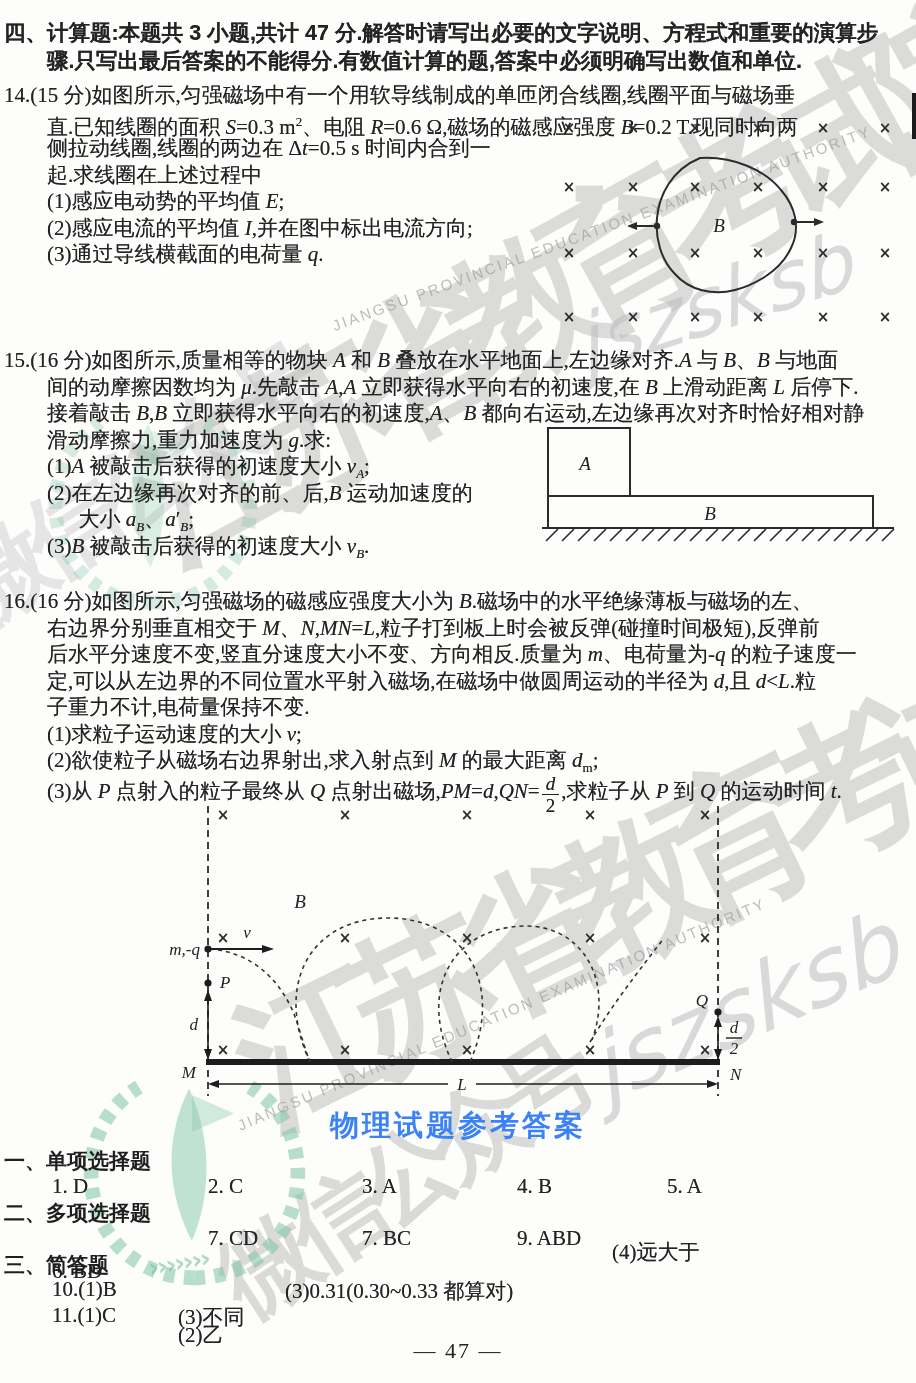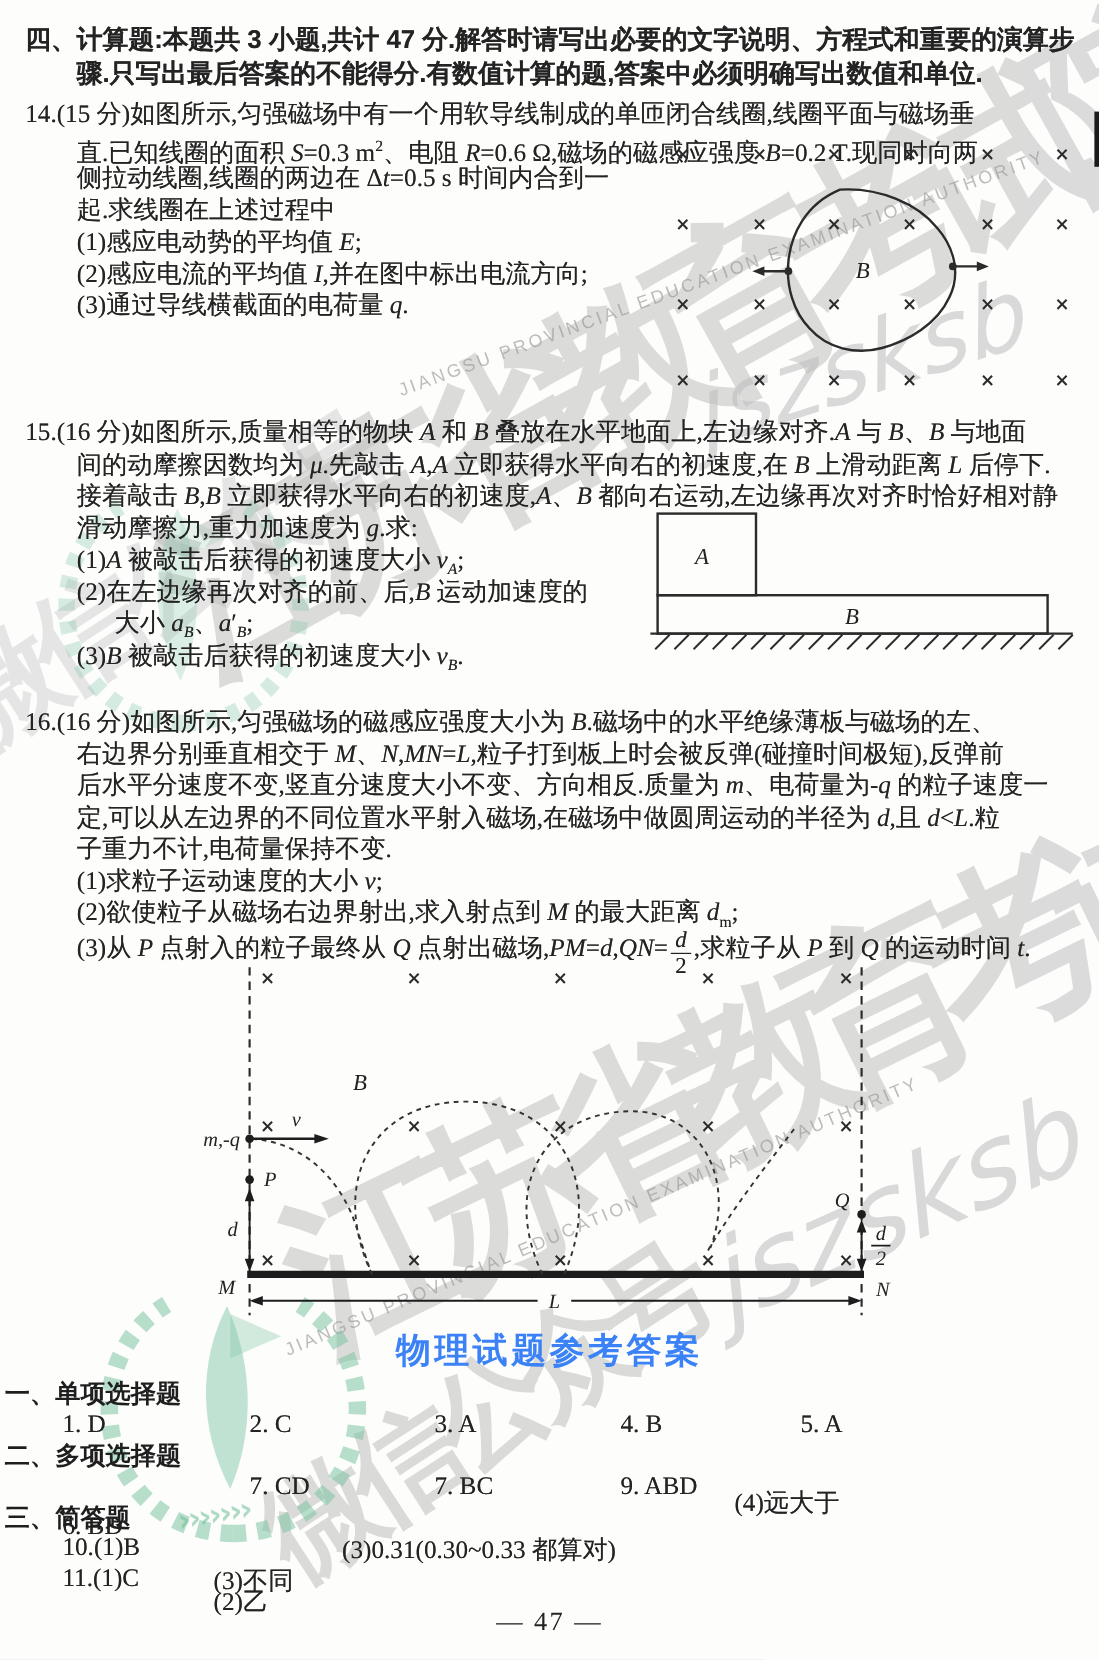--- a/index.html
+++ b/index.html
@@ -47,21 +47,21 @@
   .logo-upper{left:28px;top:380px;color:rgba(123,196,162,.30);}
   .chevrons{
     position:absolute;left:148px;top:1248px;font-size:26px;letter-spacing:-2px;
     color:rgba(110,190,150,.55);transform:rotate(-10deg);
     font-family:"DejaVu Sans",sans-serif;font-weight:700;
   }
   
   .content{position:absolute;inset:0;z-index:1;}
   .para{position:absolute;font-size:21px;color:#232323;
     text-shadow:0 0 .5px rgba(20,20,20,.6);}
-  .para .line{height:26.5px;line-height:26.5px;white-space:nowrap;padding-left:43px;margin-left:17px;}
+  .para .line{height:26.5px;line-height:26.5px;white-space:nowrap;padding-left:43px;}
   .para .line:first-child{padding-left:0;}
   .hdr{font-family:"Liberation Sans","DejaVu Sans",sans-serif;font-weight:700;
     font-size:21.5px;}
   .hdr .line{height:27.5px;line-height:27.5px;}
   sub{font-size:.62em;}
   sup{font-size:.62em;}
   .frac{display:inline-block;vertical-align:-14px;text-align:center;
     font-size:19px;line-height:1;margin:0 2px;}
   .fnum{display:block;border-bottom:1.5px solid #222;padding:0 4px 1px;}
   .fden{display:block;padding-top:1px;}

